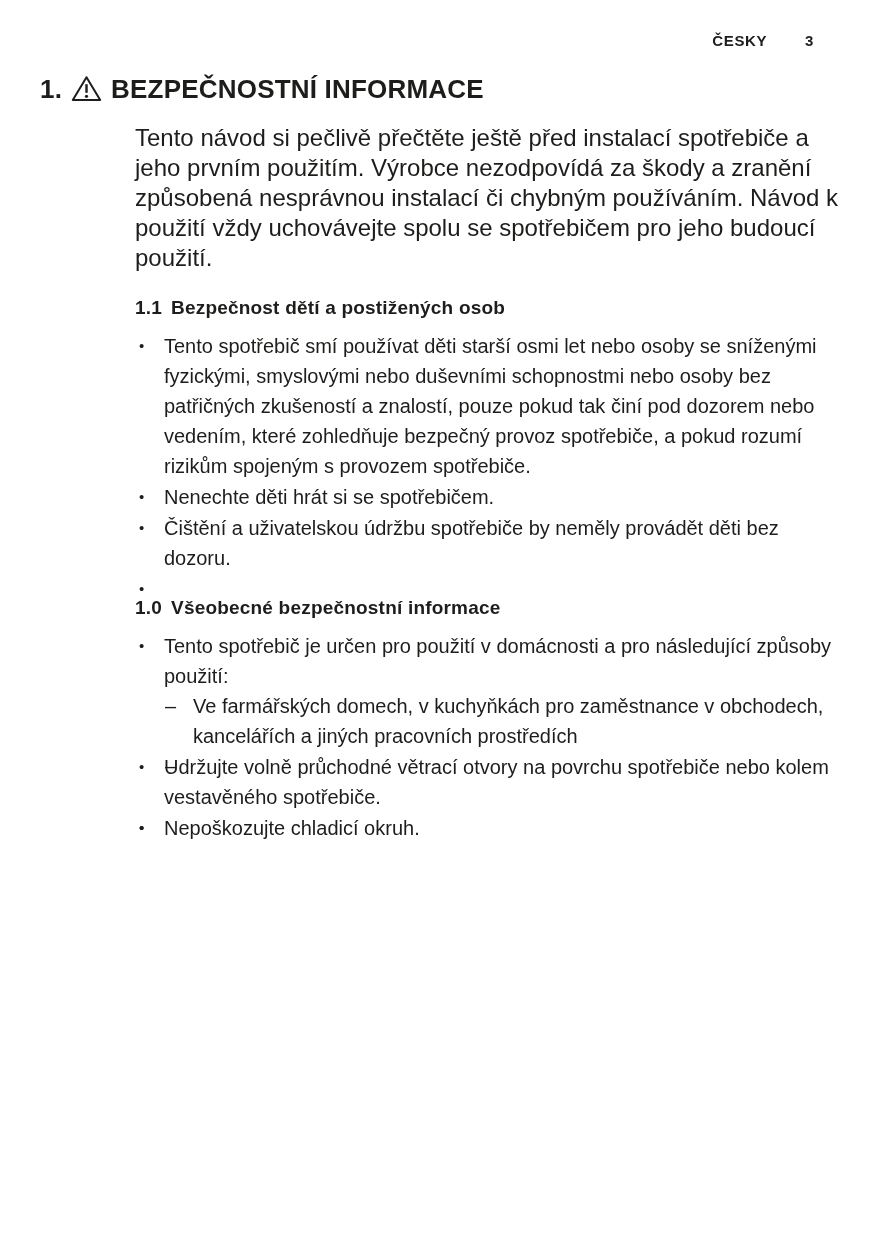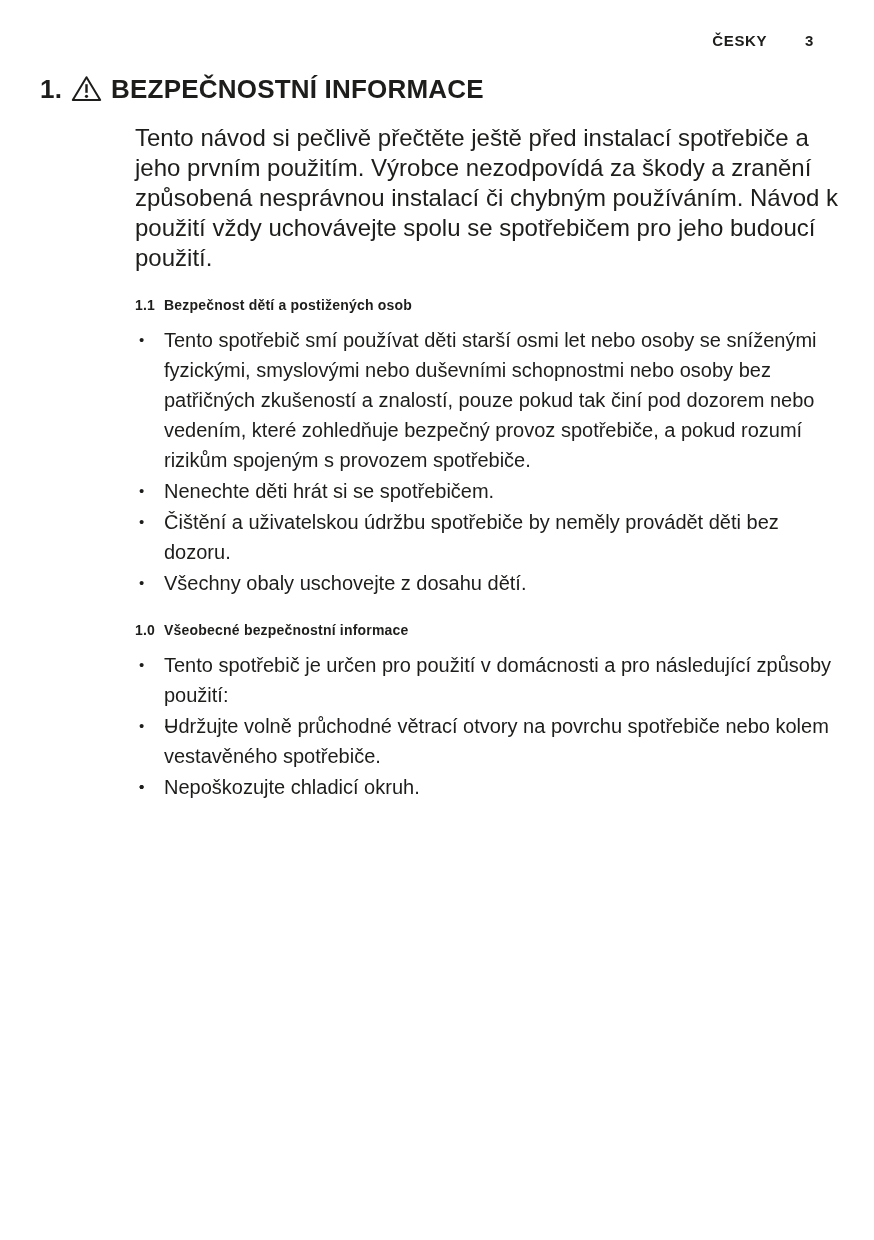--- a/index.html
+++ b/index.html
@@ -35,21 +35,21 @@
   }
   .warn-icon { display: inline-flex; align-items: center; position: relative; top: -1px; }
   .intro {
     margin: 18px 0 0 135px;
     width: 712px;
     font-size: 24px;
     line-height: 30px;
   }
   h2.subsection-heading {
     margin: 24px 0 0 135px;
-    font-size: 14px;
+    font-size: 19px;
     font-weight: bold;
     letter-spacing: 0.2px;
   }
   h2.subsection-heading .h2-num { margin-right: 9px; }
   ul.bullets {
     list-style: none;
     margin: 12px 0 0 137px;
     width: 712px;
     font-size: 20px;
     line-height: 30px;
@@ -118,35 +118,35 @@
     <li class="bullet">
       <span class="marker">•</span>
       <span class="li-text">Nenechte děti hrát si se spotřebičem.</span>
     </li>
     <li class="bullet">
       <span class="marker">•</span>
       <span class="li-text">Čištění a uživatelskou údržbu spotřebiče by neměly provádět děti bez dozoru.</span>
     </li>
     <li class="bullet">
       <span class="marker">•</span>
-      <span class="li-text">Všechny obaly uschovejte z dosahu dětí.</span>
     </li>
   </ul>
 
   <h2 class="subsection-heading">
     <span class="h2-num">1.0</span><span>Všeobecné bezpečnostní informace</span>
   </h2>
 
   <ul class="bullets">
     <li class="bullet">
       <span class="marker">•</span>
       <span class="li-text">Tento spotřebič je určen pro použití v domácnosti a pro následující způsoby použití:</span>
       <ul class="sub-list">
         <li class="sub-bullet">
           <span class="marker">–</span>
+          <span class="li-text">Ve farmářských domech, v kuchyňkách pro zaměstnance v obchodech, kancelářích a jiných pracovních prostředích</span>
         </li>
         <li class="sub-bullet">
           <span class="marker">–</span>
         </li>
       </ul>
     </li>
     <li class="bullet">
       <span class="marker">•</span>
       <span class="li-text">Udržujte volně průchodné větrací otvory na povrchu spotřebiče nebo kolem vestavěného spotřebiče.</span>
     </li>

